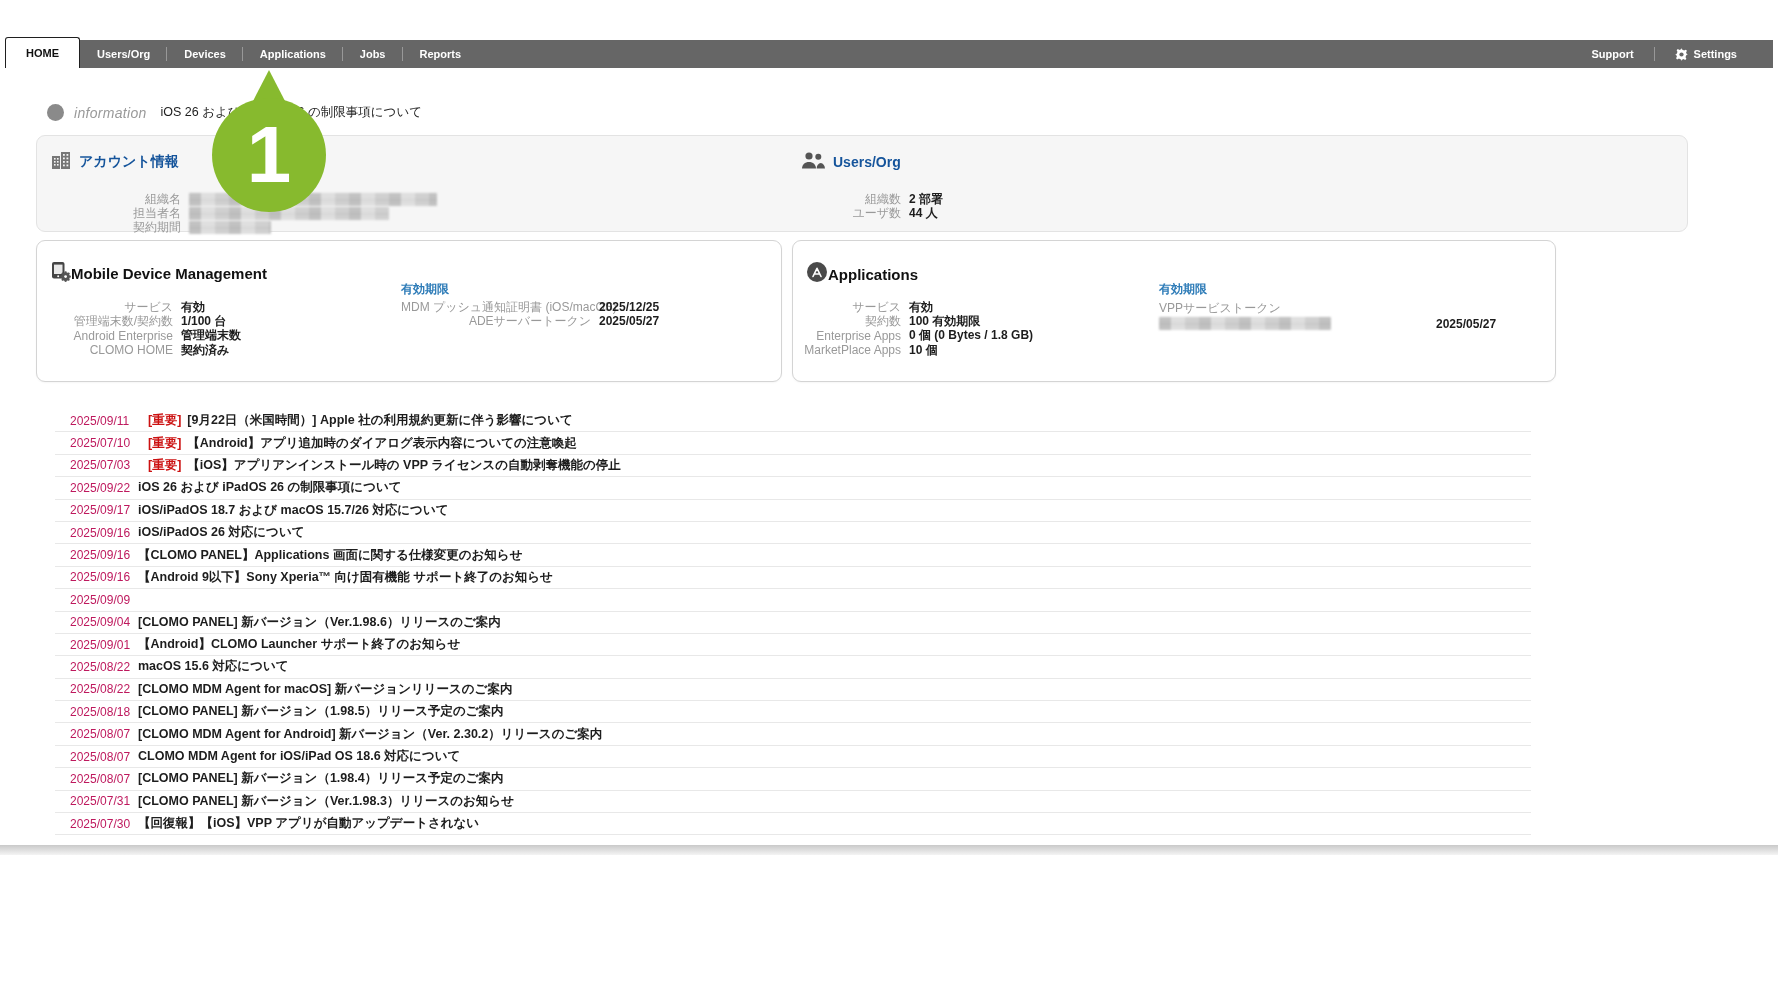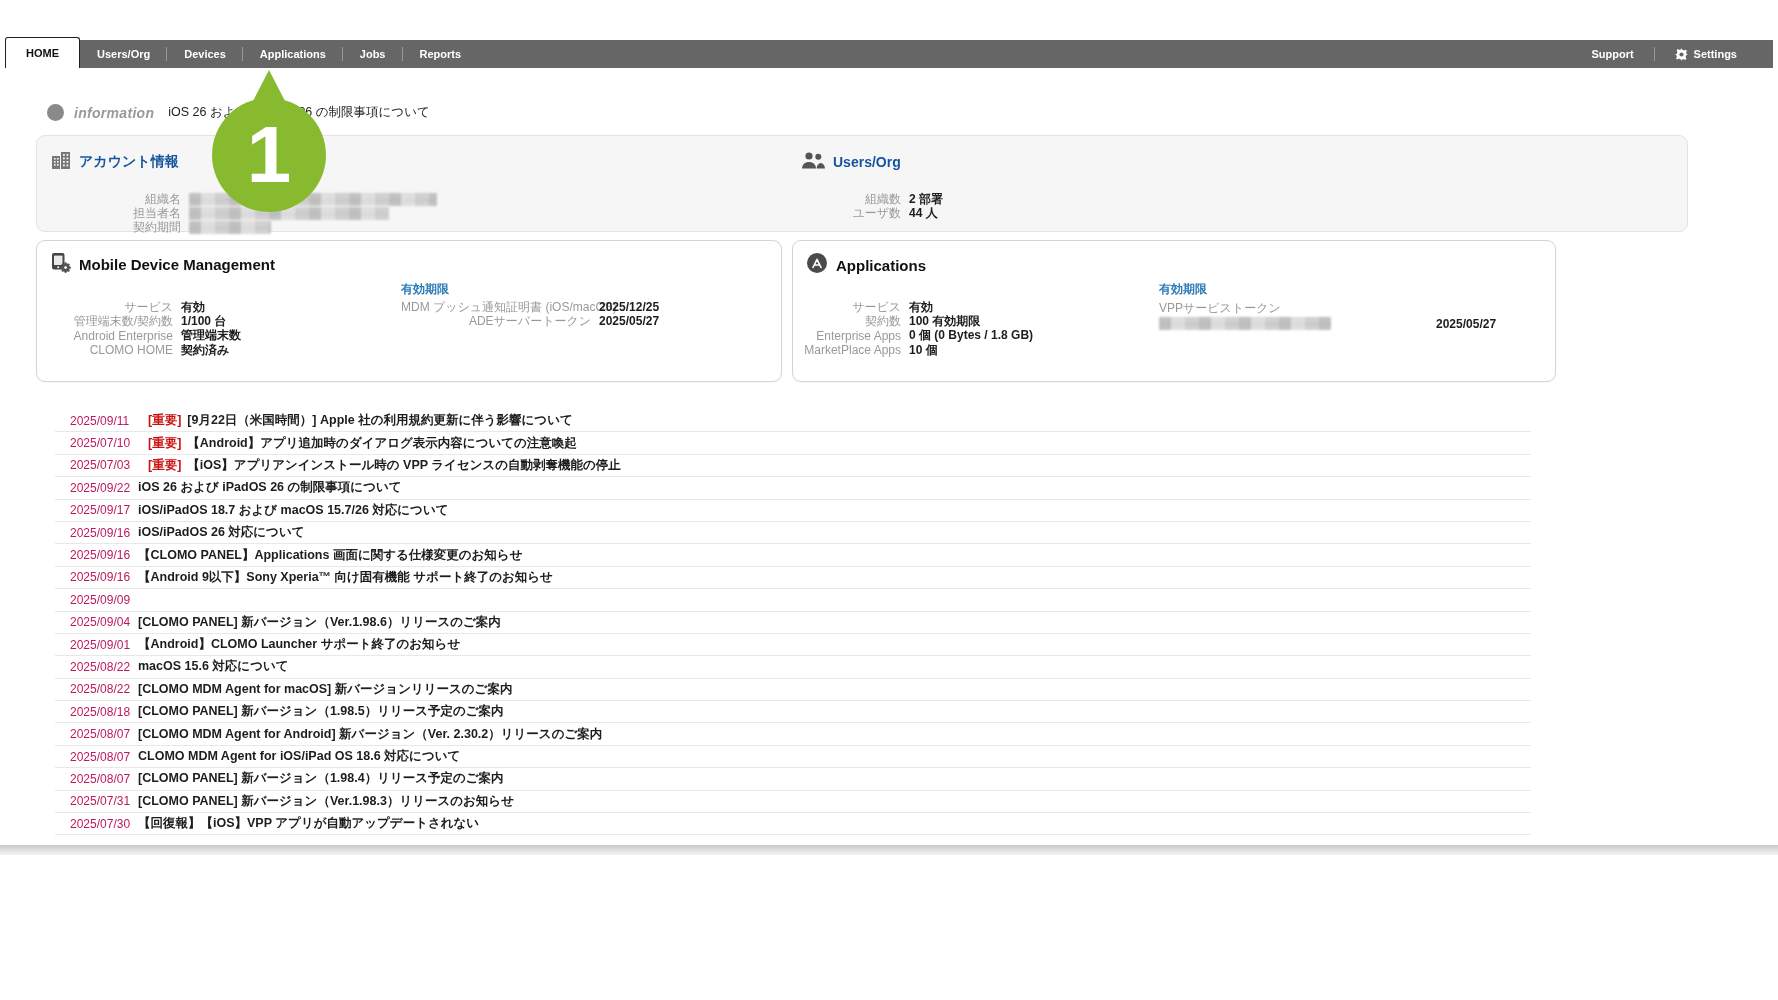--- a/index.html
+++ b/index.html
@@ -33,21 +33,21 @@
     border-left:32px solid transparent; border-right:32px solid transparent; border-bottom:62px solid #87ba2e; }
   .callout-circle { position:absolute; left:0; top:28px; width:114px; height:114px; border-radius:50%;
     background:#87ba2e; color:#fff; display:flex; align-items:center; justify-content:center;
     font-size:80px; font-weight:bold; line-height:1; }
 
   
   .info-row { position:absolute; left:47px; top:104px; display:flex; align-items:center; gap:10px; }
   .info-icon { flex:none; width:17px; height:17px; border-radius:50%; background:#8a8a8a; color:#fff;
     font-size:12px; font-weight:bold; font-style:italic; text-align:center; line-height:17px;
     font-family:"Liberation Serif",serif; }
-  .info-label { color:#9a9a9a; font-style:italic; font-weight:bold; font-size:14px; letter-spacing:.3px; }
+  .info-label { color:#9a9a9a; font-style:italic; font-weight:normal; font-size:14px; letter-spacing:.3px; }
   .info-text { font-size:12.5px; color:#1d1d1d; margin-left:4px; white-space:nowrap; }
 
   
   .account-panel { position:absolute; left:36px; top:135px; width:1652px; height:97px;
     background:#f6f6f6; border:1px solid #e3e3e3; border-radius:9px; box-sizing:border-box; }
   .block { position:absolute; top:16px; }
   .block-head { display:flex; align-items:center; gap:8px; height:20px; }
   .block-title { color:#15549b; font-weight:bold; font-size:14px; white-space:nowrap; }
   .kv { margin-top:20px; }
   .kv-row { display:flex; align-items:center; height:14.3px; font-size:12px; white-space:nowrap; }
@@ -65,21 +65,21 @@
     filter:blur(1.2px); }
   .acct-block .kv-row:nth-of-type(1) .redact { width:248px; }
   .acct-block .kv-row:nth-of-type(2) .redact { width:200px; }
   .acct-block .kv-row:nth-of-type(3) .redact { width:82px; }
 
   
   .card { position:absolute; top:240px; height:142px; background:#fff; border:1px solid #d4d4d4;
     border-radius:9px; box-sizing:border-box; box-shadow:0 1px 2px rgba(0,0,0,.04); }
   .card-mdm { left:36px; width:746px; }
   .card-apps { left:792px; width:764px; }
-  .card-head { position:absolute; left:13px; top:11px; display:flex; align-items:center; gap:8px; }
+  .card-head { position:absolute; left:13px; top:20px; display:flex; align-items:center; }
   .card-title { font-size:15px; font-weight:bold; color:#111; white-space:nowrap; }
   .kv-left { position:absolute; left:0; top:39px; }
   .card-mdm .kv-left .kv-label { width:136px; }
   .card-apps .kv-left .kv-label { width:108px; }
   .expiry-col { position:absolute; }
   .card-mdm .expiry-col { left:364px; top:40px; width:375px; }
   .card-apps .expiry-col { left:366px; top:40px; width:390px; }
   .expiry-title { color:#2e7cb8; font-weight:bold; font-size:12px; height:14px; cursor:pointer; white-space:nowrap; }
   .expiry-col .kv { margin-top:5px; }
   .card-mdm .expiry-col .kv-label { width:190px; }

